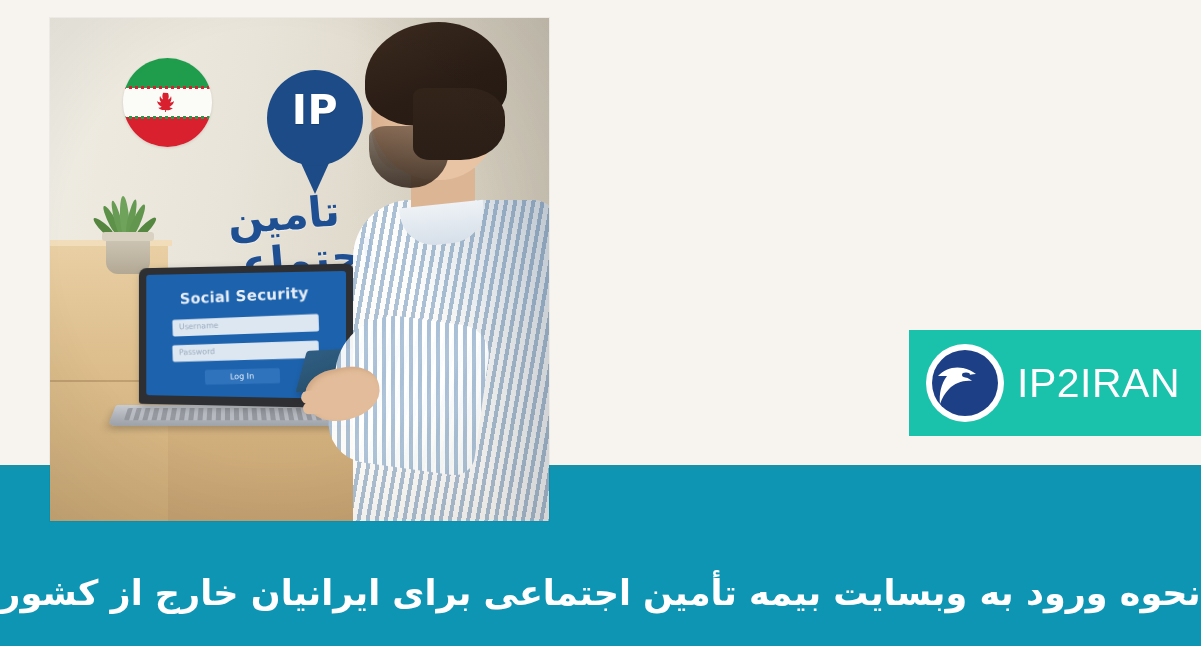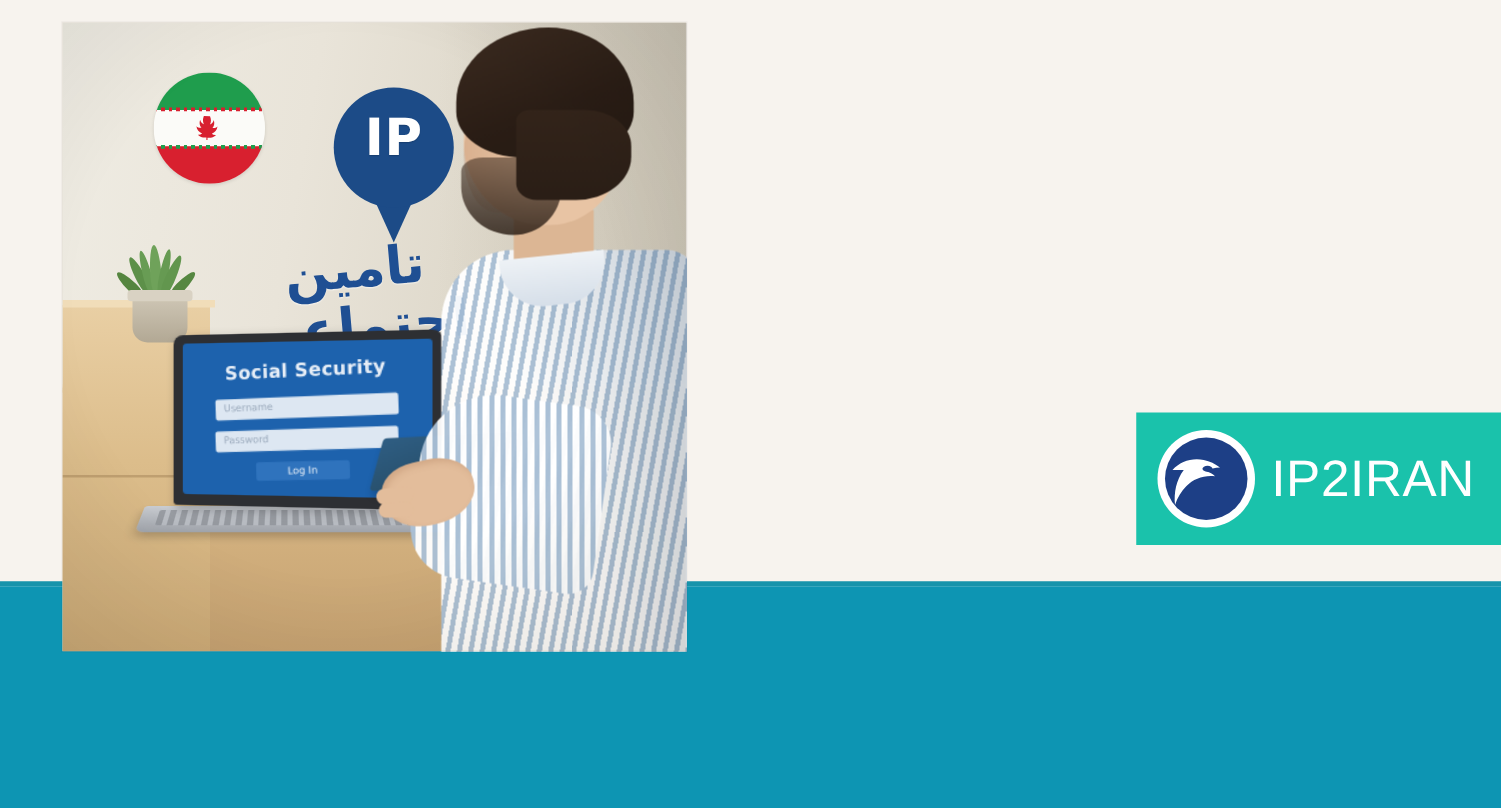--- a/index.html
+++ b/index.html
@@ -283,14 +283,15 @@
         <svg viewBox="0 0 66 66" width="100%" height="100%">
           <path d="M6 26c6-7 16-10 25-8 5 1 9 3 13 6-4 0-8 1-11 3 3 1 5 2 7 4-9-1-17 2-23 8-4 4-7 9-9 15-1-10 1-20 7-28 -3 0-6 0-9 0z" fill="#ffffff"></path>
           <path d="M14 22c5-4 12-5 18-3-3 1-5 3-7 5-3-1-7-2-11-2z" fill="#ffffff"></path>
           <ellipse cx="34" cy="25" rx="4" ry="2.4" fill="#1d3f86"></ellipse>
         </svg>
       </div>
     </div>
     <div class="logo-text">IP2IRAN</div>
   </div>
 
+  <div class="caption">نحوه ورود به وبسایت بیمه تأمین اجتماعی برای ایرانیان خارج از کشور</div>
 
 </div>
 
 </body></html>

